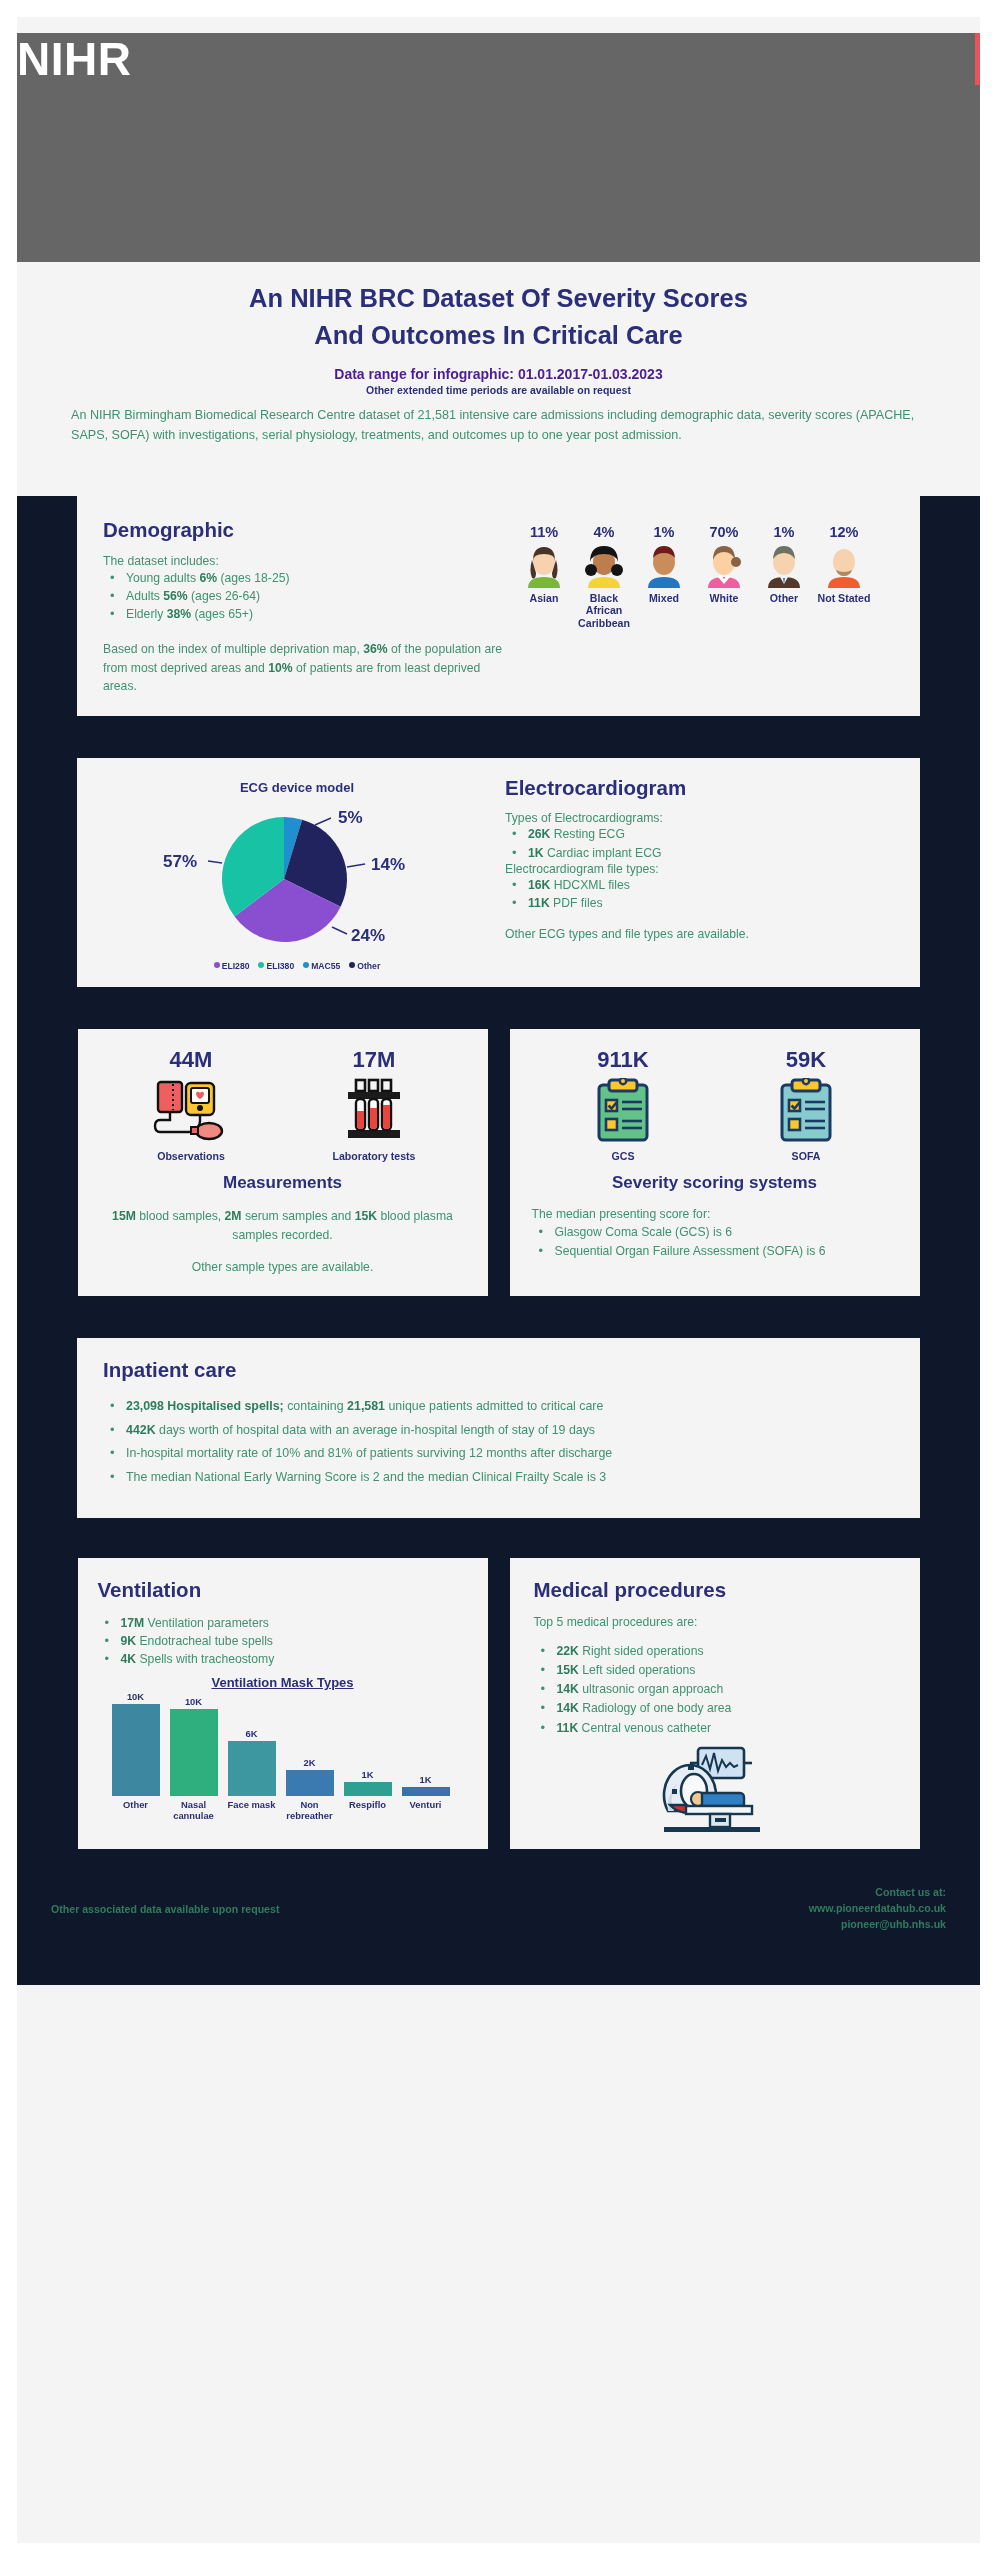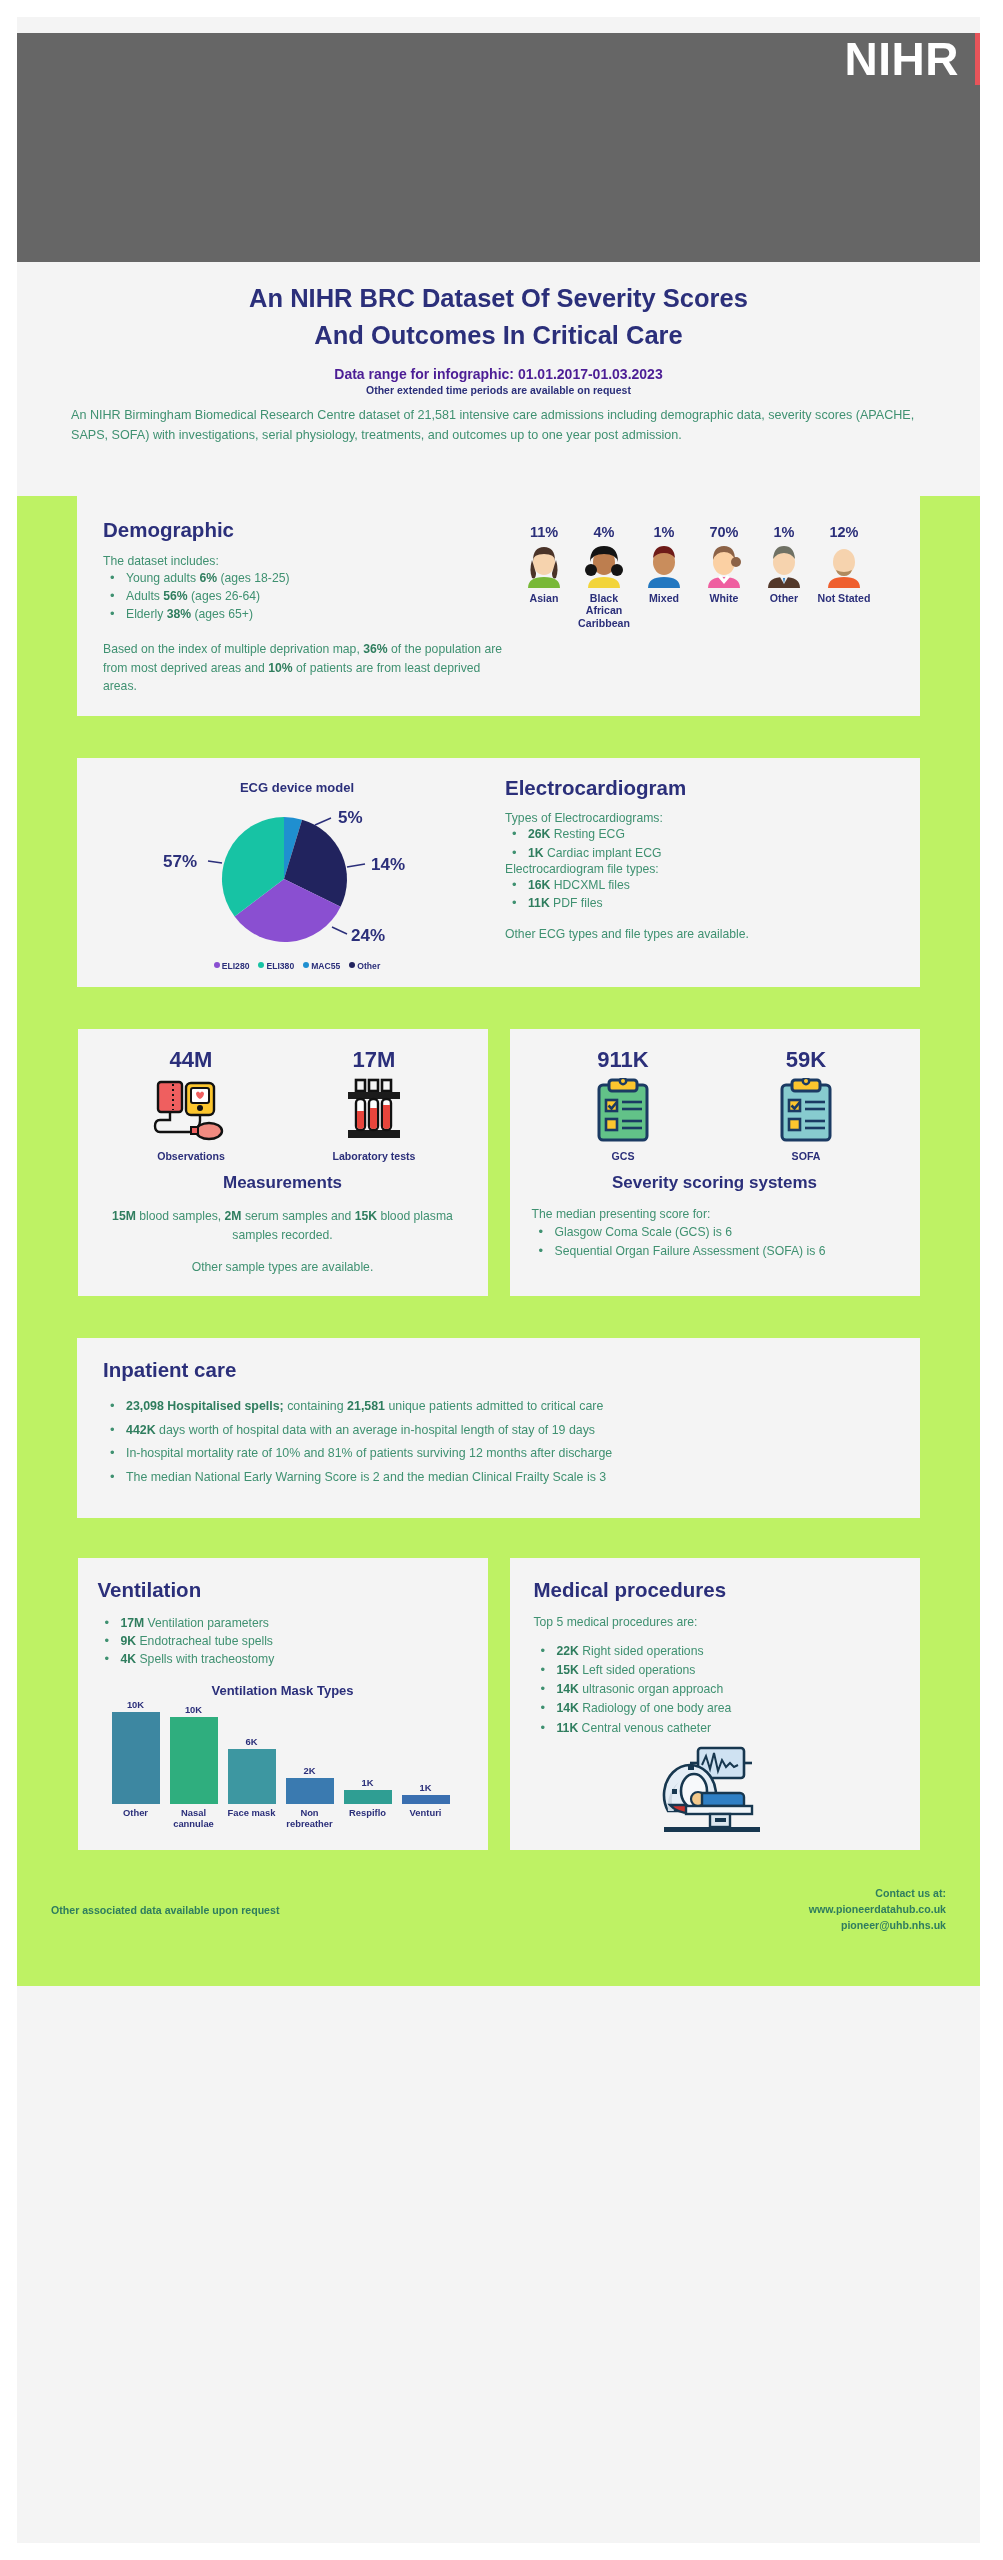--- a/index.html
+++ b/index.html
@@ -29,21 +29,21 @@
   .pioneer-title {
     color:#ffffff; font-size:62px; font-weight:bold;
     letter-spacing:1.5px; line-height:0.98;
     font-family:"Liberation Sans", sans-serif;
   }
   .pioneer-sub {
     color:#ffffff; font-size:22.5px; font-weight:bold;
     letter-spacing:0.2px; margin-top:3px;
   }
   .nihr-row {
-    display:flex; align-items:center; justify-content:flex-end;
+    display:flex; align-items:center; justify-content:space-between;
     gap:16px; margin-top:16px;
   }
   .nihr-word {
     color:#ffffff; font-size:46px; font-weight:bold; letter-spacing:0.5px;
     line-height:1;
   }
   .nihr-bar { width:5px; height:52px; background:#e8545a; }
   .nihr-brc {
     color:#ffffff; font-size:21.5px; font-weight:normal; line-height:1.25;
   }
@@ -59,21 +59,21 @@
   .datesub {
     color:#2b2f7a; font-size:10.5px; font-weight:bold; margin-top:2px;
   }
   .intro {
     color:#3f9171; font-size:12.6px; line-height:1.62;
     text-align:left; margin-top:9px; padding:0 0px 0 14px;
   }
 
   
   .body-teal {
-    background:#bef264; width:963px;
+    background:#0f172a; width:963px;
     padding:0; position:relative;
   }
   .card {
     background:#f4f4f4;
     position:relative;
   }
   .sec-h {
     color:#2b2f7a; font-weight:bold;
   }
   .green-txt { color:#3f9171; }
@@ -133,21 +133,21 @@
   .inp-list { font-size:12.4px; margin-top:15px; color:#3f9171; }
   .inp-list li { padding-left:26px; margin-bottom:5px; }
 
   
   .bot-row { display:flex; justify-content:center; gap:22px; margin-top:40px; }
   .vent-card { width:410px; padding:20px 20px 16px 20px; }
   .proc-card { width:410px; padding:20px 24px 12px 24px; }
   .vent-title { font-size:20.5px; }
   .vent-list { font-size:12.2px; margin-top:12px; }
   .vent-list li { padding-left:30px; }
-  .bar-title { color:#2b2f7a; font-size:13px; font-weight:bold; text-align:center; margin-top:15px; }
+  .bar-title { color:#2b2f7a; font-size:13px; font-weight:bold; text-align:center; margin-top:7px;text-decoration:underline; }
   .barchart { position:relative; width:350px; height:128px; margin:8px auto 0 auto; }
   .bar-col { position:absolute; bottom:30px; text-align:center; }
   .bar-val { color:#2b2f7a; font-size:9.4px; font-weight:bold; position:absolute; left:0; right:0; }
   .bar-rect { position:absolute; bottom:0; left:0; right:0; }
   .bar-lbl { position:absolute; top:100%; left:-9px; right:-9px; color:#2b2f7a;
              font-size:9.4px; font-weight:bold; line-height:1.15; padding-top:4px; }
   .proc-title { font-size:20.5px; }
   .proc-lead { color:#3f9171; font-size:12.2px; margin-top:13px; }
   .proc-list { font-size:12.2px; margin-top:13px; }
   .proc-list li { padding-left:30px; margin-bottom:1px; }

